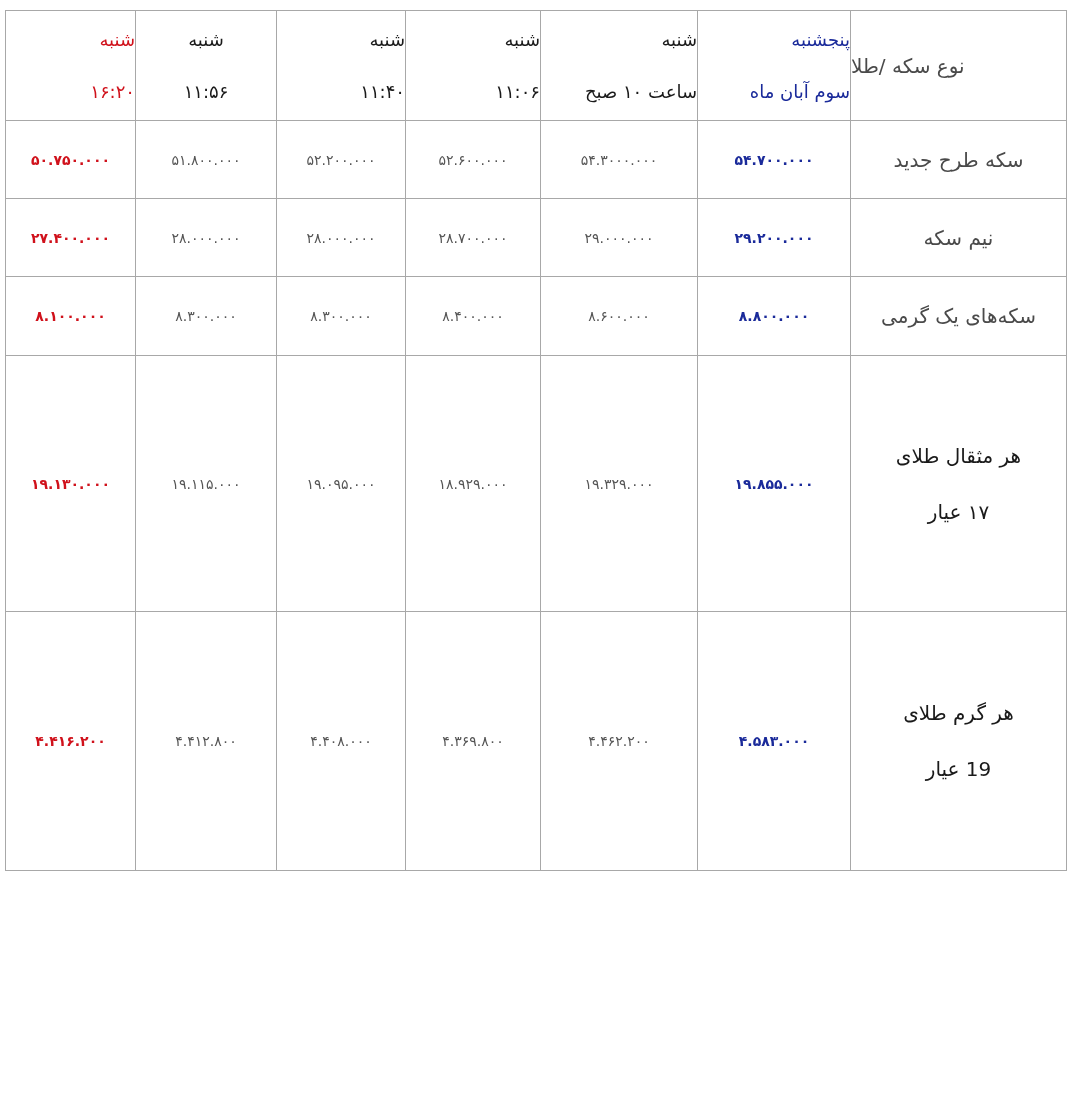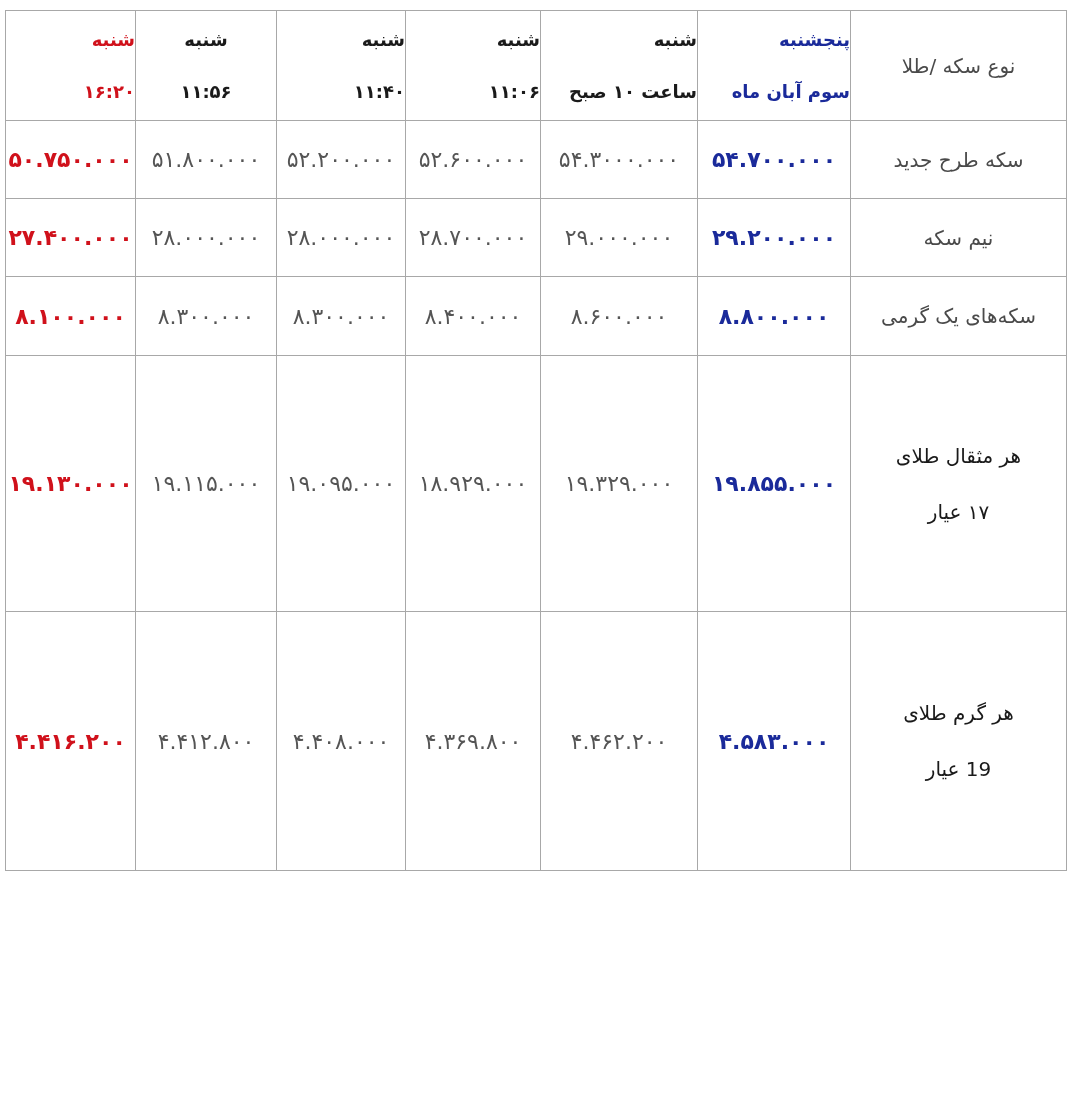--- a/index.html
+++ b/index.html
@@ -25,53 +25,53 @@
     }
     .price-table td {
       border: 1.5px solid #a8a8a8;
       padding: 0;
       text-align: center;
       vertical-align: middle;
       color: #555555;
       font-size: 19px;
     }
     .price-table td.num {
-      font-size: 22px;
+      font-size: 14px;
       letter-spacing: 0.5px;
     }
     .price-table td.red { color: #d0111b; font-weight: bold; }
     .price-table td.blue { color: #1a2a9a; font-weight: bold; }
     .price-table td.label {
       direction: rtl;
       text-align: center;
       color: #4a4a4a;
       font-size: 20px;
       margin-left: 40px;
     }
     .price-table td.label.bold {
       color: #1a1a1a;
       font-weight: normal;
       line-height: 56px;
     }
     .hdr {
       direction: rtl;
       font-size: 18px;
-      font-weight: bold;
+      font-weight: normal;
       color: #1a1a1a;
       line-height: 52px;
     }
     .hdr.red { color: #d0111b; text-align: right; }
     .hdr.blue { color: #1a2a9a; text-align: right; }
     .hdr.left-align { text-align: right; }
     .hdr .line { display: block; }
     .hdr.corner {
       font-weight: normal;
       color: #4a4a4a;
       font-size: 20px;
-      text-align: center;
+      text-align: left;
       padding-right: 0;
     }
   </style>
 </head>
 <body>
 
 <table class="price-table">
   <colgroup>
     <col style="width:130px">
     <col style="width:141px">

